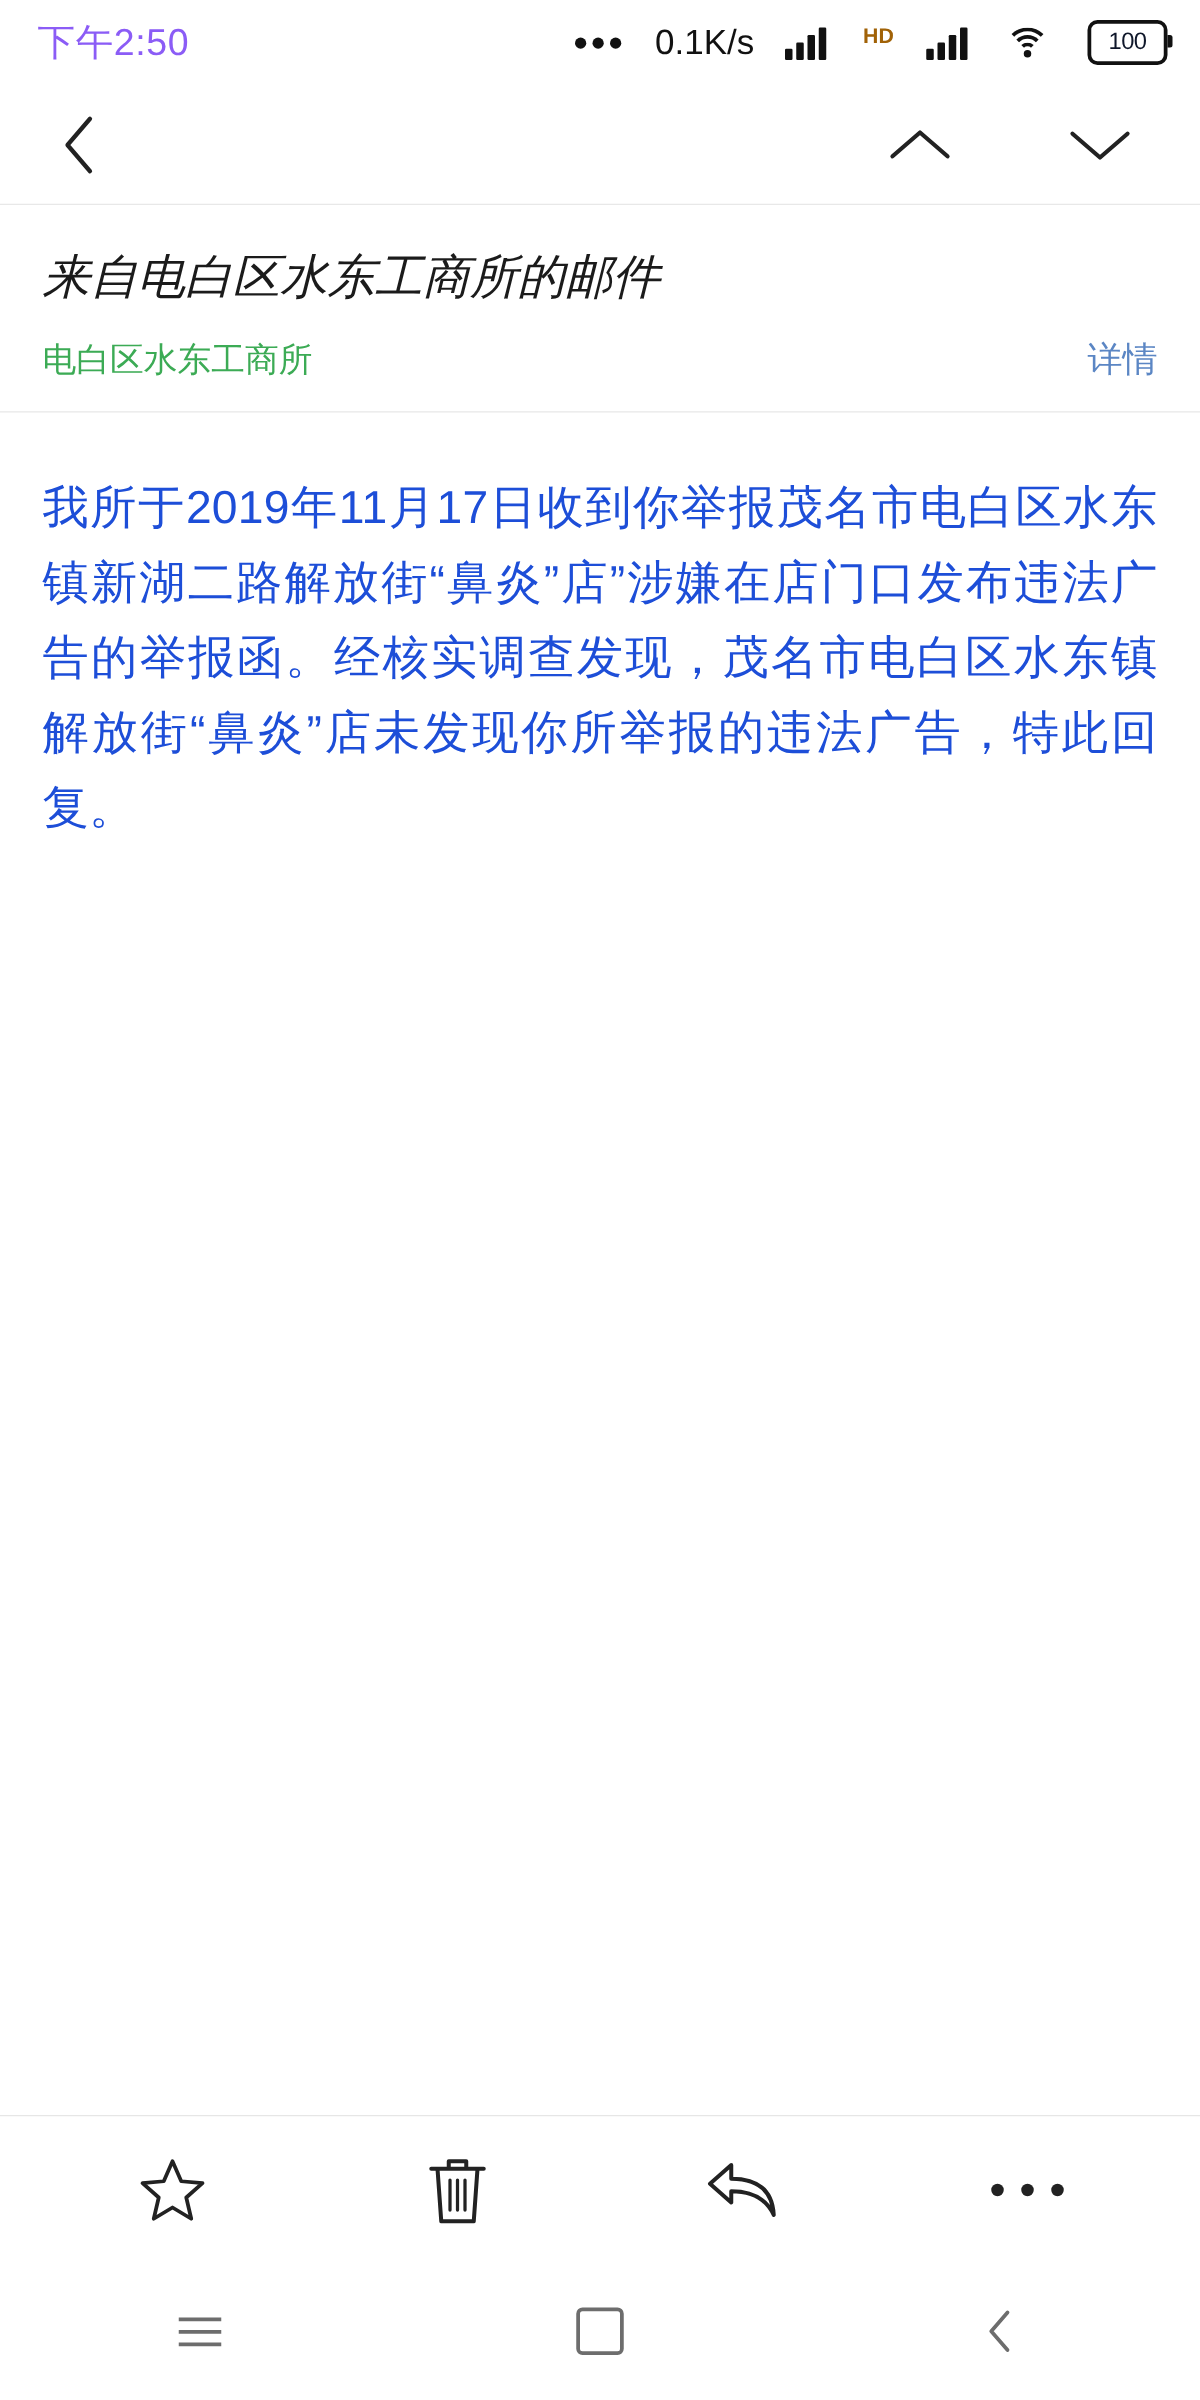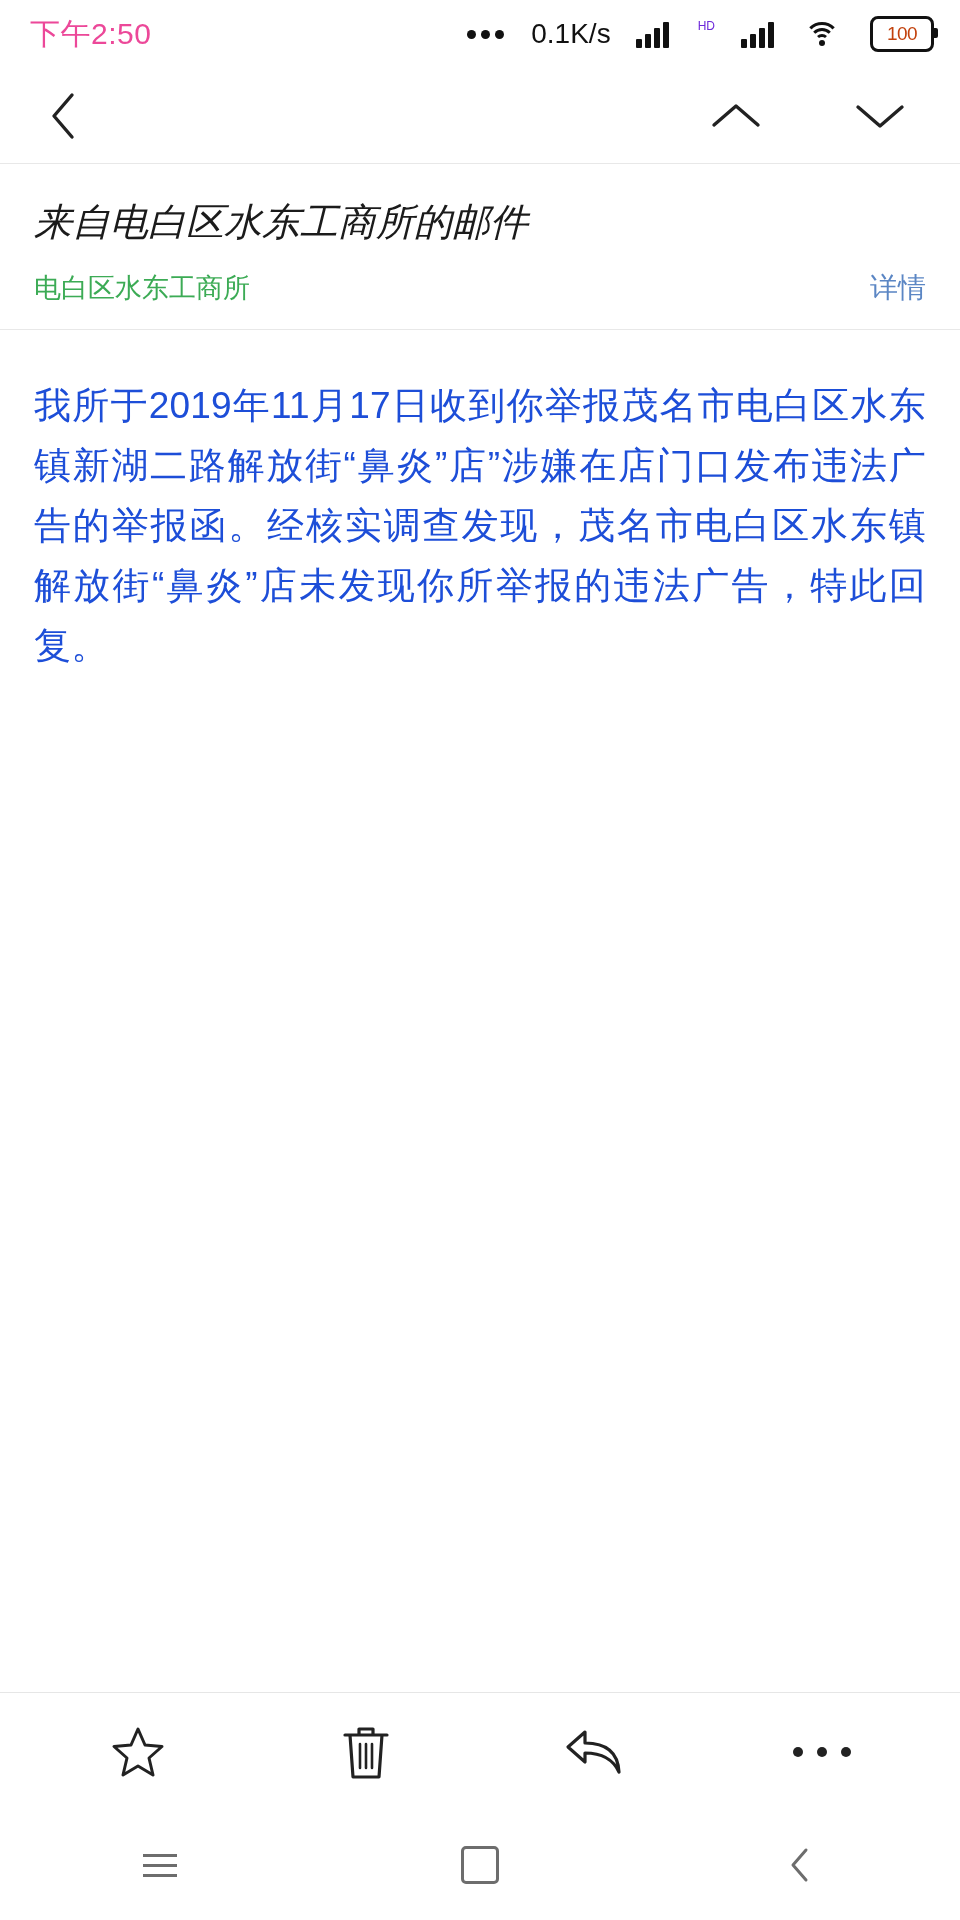--- a/index.html
+++ b/index.html
@@ -22,21 +22,21 @@
     height: 68px;
     display: flex;
     align-items: center;
     justify-content: space-between;
     padding: 0 26px 0 30px;
     box-sizing: border-box;
     background: #ffffff;
   }
   .status-time {
     font-size: 30px;
-    color: #ec4899;
+    color: #8b5cf6;
     letter-spacing: 0.5px;
   }
   .status-right {
     display: flex;
     align-items: center;
     gap: 25px;
   }
   .dots-group {
     display: flex;
     align-items: center;
@@ -65,23 +65,23 @@
     display: block;
     width: 6px;
     background: #111;
     border-radius: 1px;
   }
   .bars i:nth-child(1) { height: 9px; }
   .bars i:nth-child(2) { height: 14px; }
   .bars i:nth-child(3) { height: 20px; }
   .bars i:nth-child(4) { height: 26px; }
   .hd-badge {
-    font-size: 12px;
-    font-weight: normal;
-    color: #6d28d9;
+    font-size: 17px;
+    font-weight: bold;
+    color: #a16207;
     line-height: 1;
     margin: 0 1px -14px 4px;
     align-self: flex-start;
     padding-top: 4px;
   }
   .sig2 { margin-left: 0px; }
   .wifi {
     width: 34px;
     height: 26px;
     position: relative;
@@ -120,21 +120,21 @@
     position: absolute;
     right: -7px;
     top: 9px;
     width: 4px;
     height: 10px;
     background: #111;
     border-radius: 0 2px 2px 0;
   }
   .battery span {
     font-size: 19px;
-    color: #c2410c;
+    color: #0f172a;
     letter-spacing: -0.5px;
   }
 
   
   .nav-bar {
     height: 96px;
     display: flex;
     align-items: center;
     justify-content: space-between;
     padding: 0 36px 0 34px;

